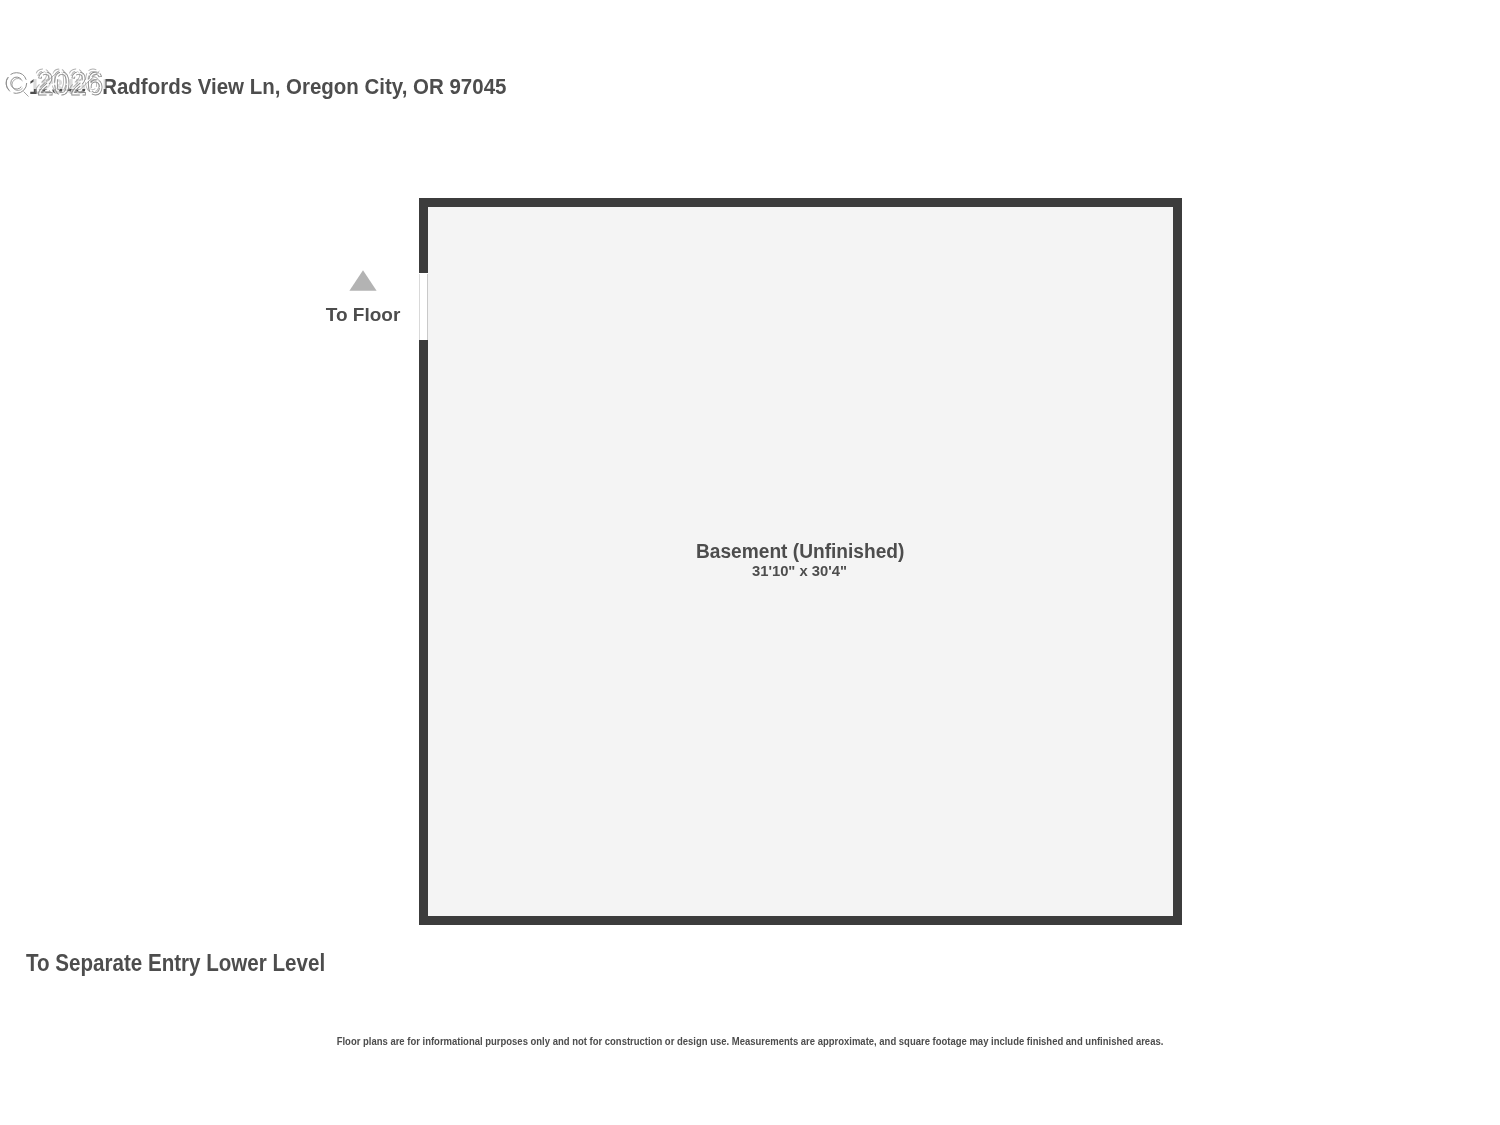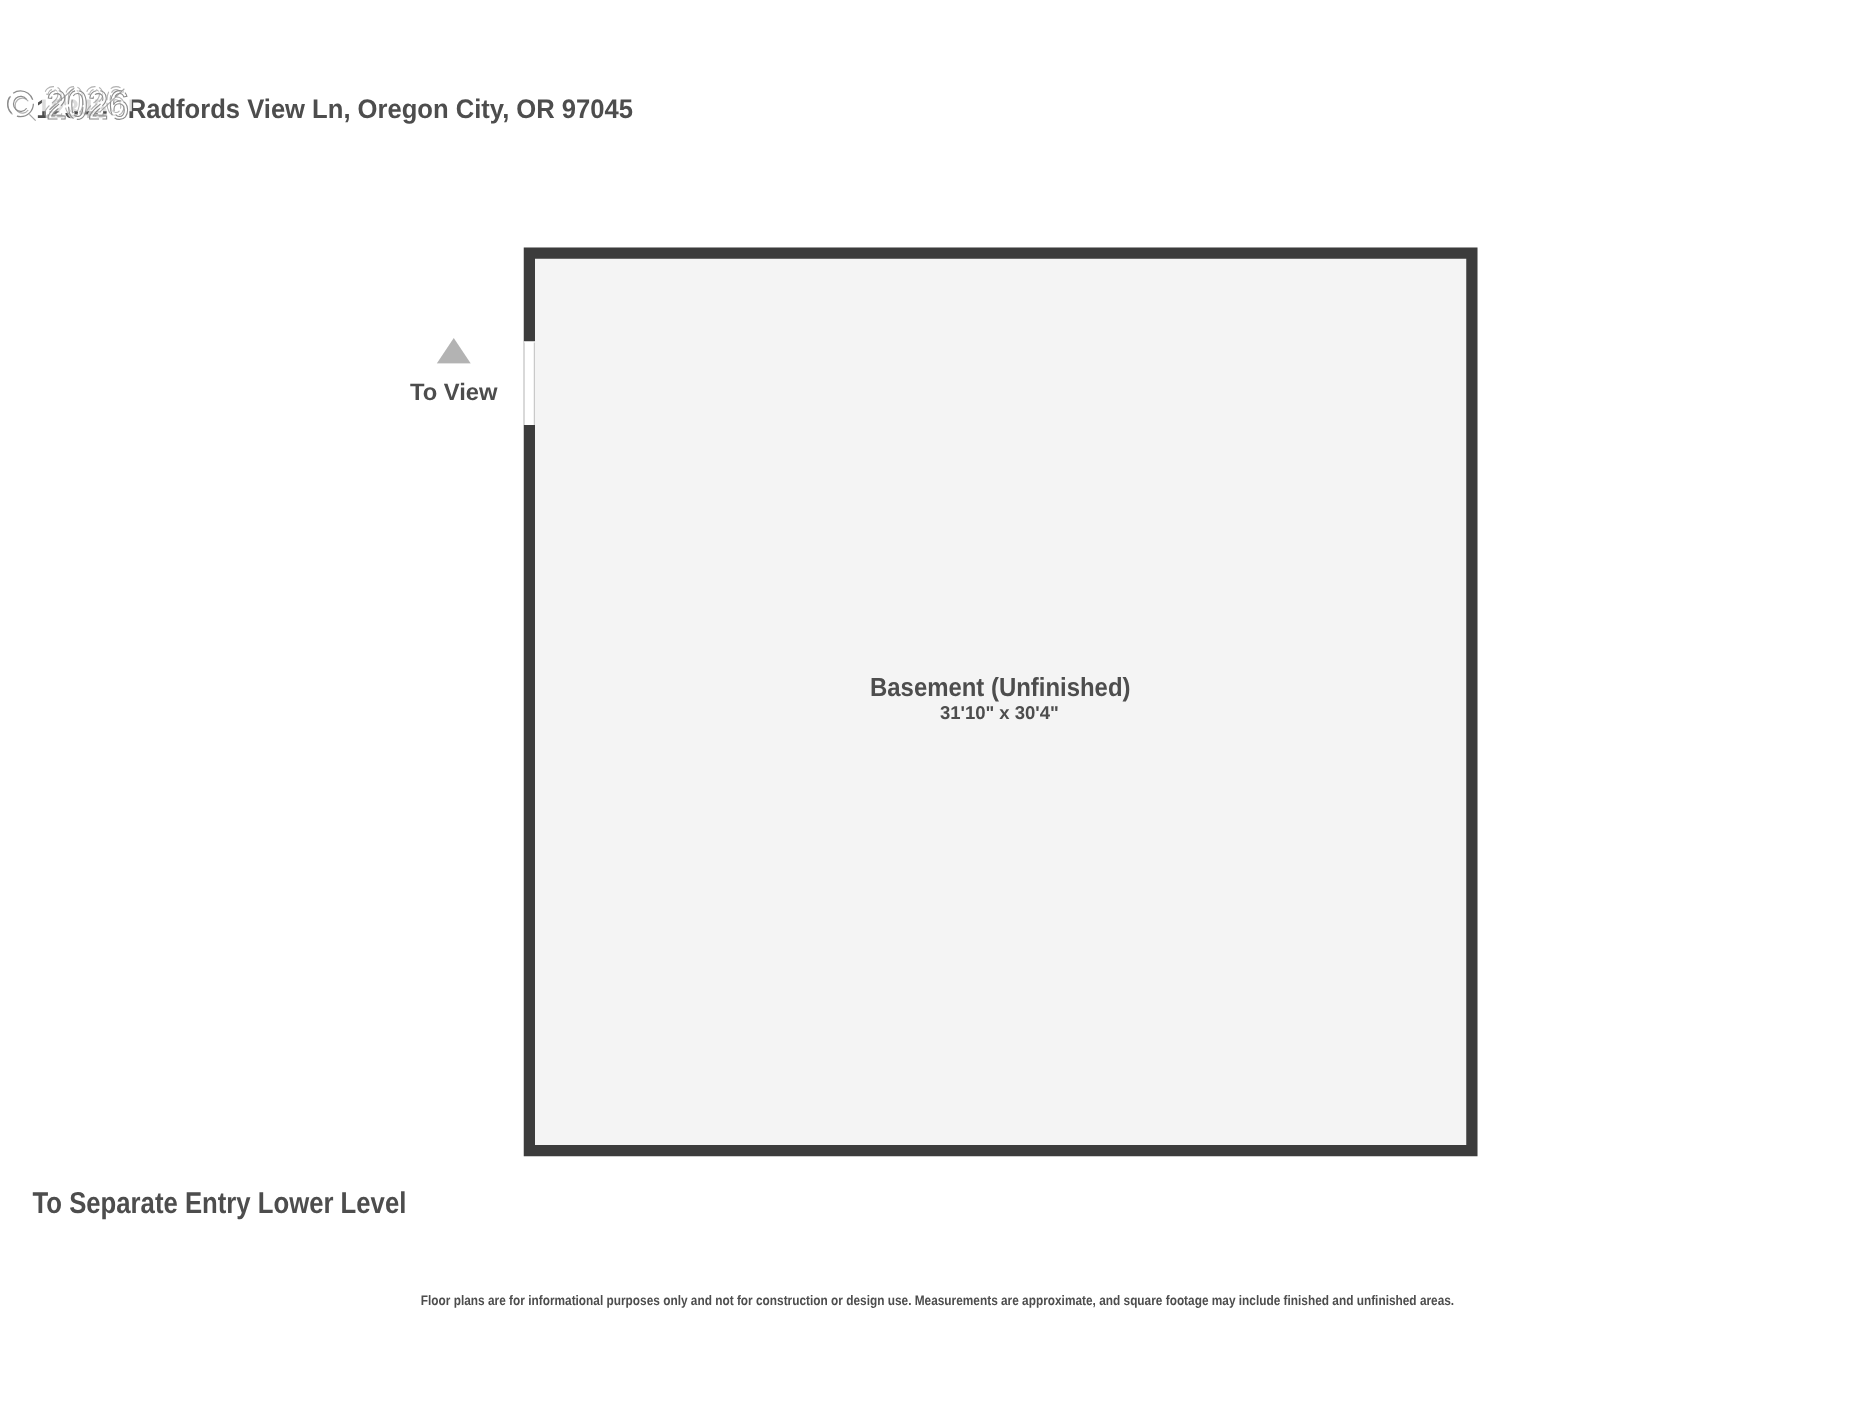--- a/index.html
+++ b/index.html
@@ -47,17 +47,17 @@
       <path d="M21.3,24.6 A5.8,6 0 1 0 21.3,31.6"></path>
       <path d="M22.6,26 A5.8,6 0 1 0 22.6,33" opacity="0.7"></path>
       <path d="M23.5,36.5 L28.5,41.5" opacity="0.8"></path>
     </g>
 
     <path d="M39.6,33 L59.5,15.2 M80,34.5 L99.5,16" stroke="#8d8d8d" stroke-width="0.9" fill="none" opacity="0.75"></path>
   </svg>
   <svg id="tri" class="abs" style="left:349px;top:270px;" width="28" height="21" viewBox="0 0 28 21">
     <polygon points="14,0.3 27.6,20.8 0.4,20.8" fill="#b3b3b3"></polygon>
   </svg>
-  <div id="tohome" class="abs">To View</div>
+  <div id="tohome" class="abs">To Floor</div>
   <div id="base1" class="abs">Basement (Unfinished)</div>
   <div id="base2" class="abs">31'10" x 30'4"</div>
   <div id="lower" class="abs">To Separate Entry Lower Level</div>
   <div id="disc" class="abs">Floor plans are for informational purposes only and not for construction or design use. Measurements are approximate, and square footage may include finished and unfinished areas.</div>
 
 </body></html>

